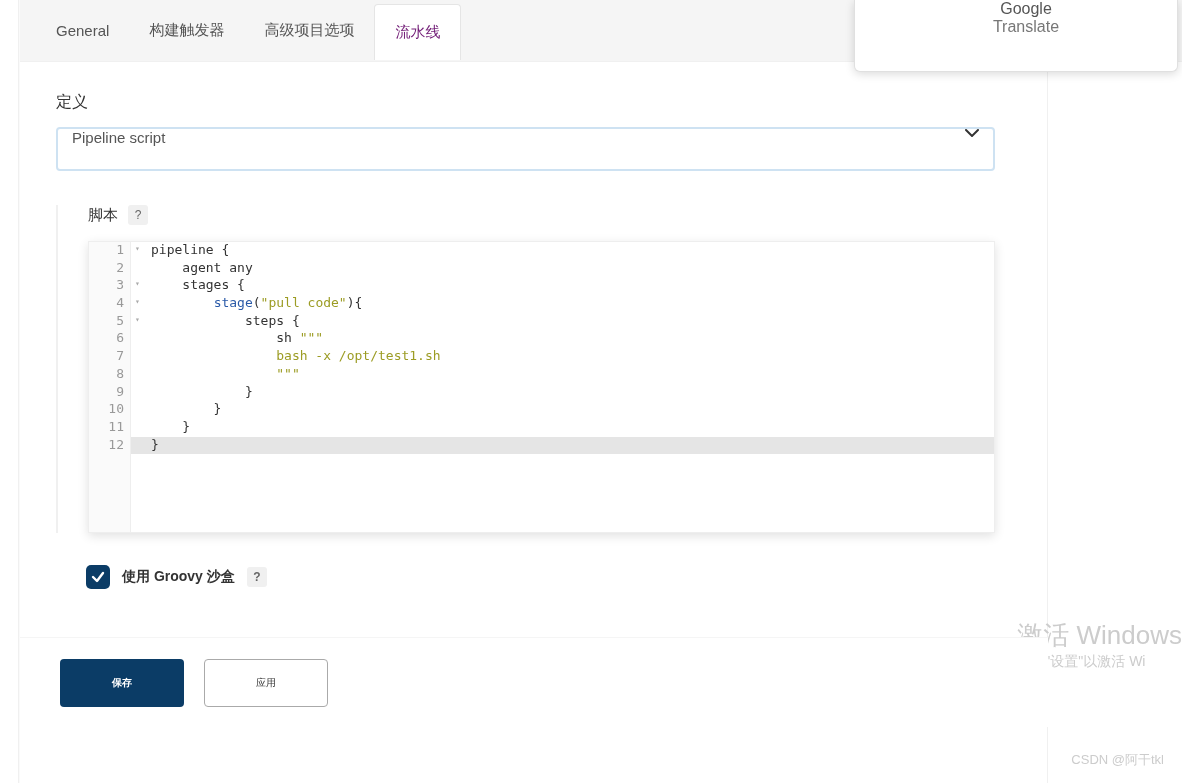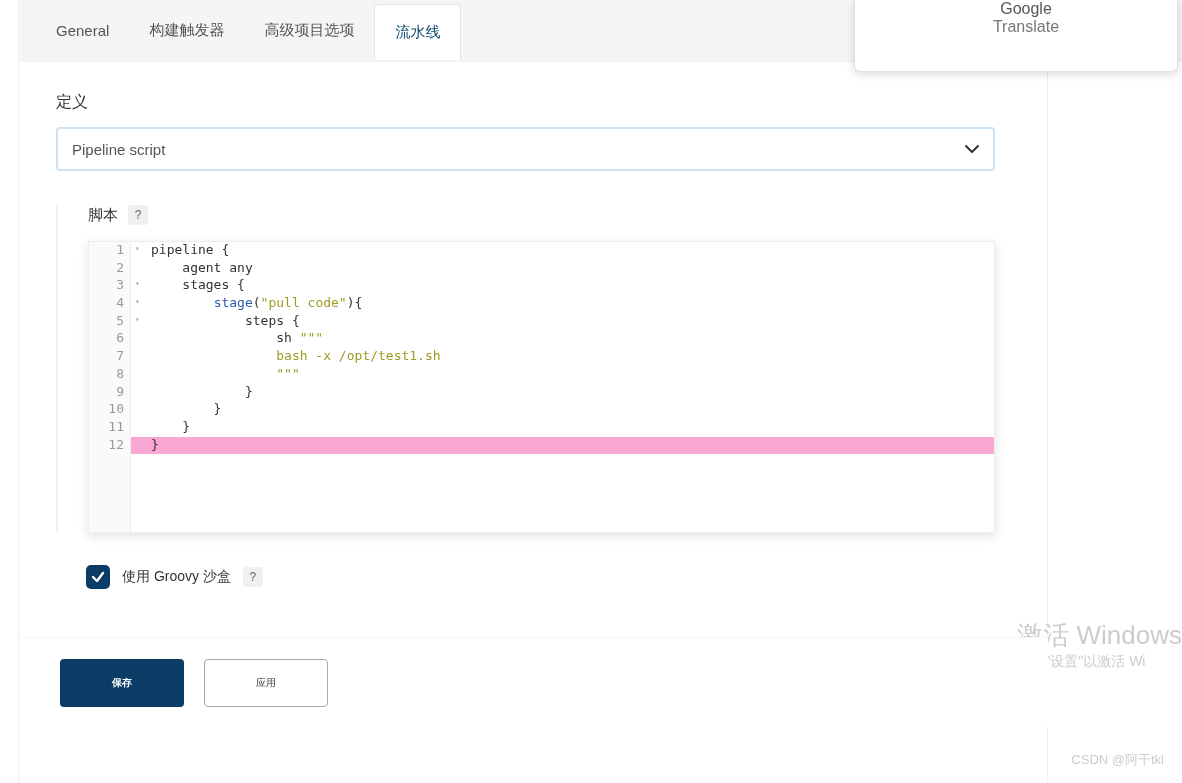--- a/index.html
+++ b/index.html
@@ -41,21 +41,21 @@
     font-size: 15px;
     cursor: pointer;
     position: relative;
   }
   .tab.active {
     background: #fff;
     border: 1px solid #e5e5e5;
     border-bottom: none;
     border-top-left-radius: 4px;
     border-top-right-radius: 4px;
-    color: #0c4a6e;
+    color: #701a75;
     top: 1px;
   }
   .translate-box {
     position: absolute;
     right: 4px;
     top: 0;
     width: 324px;
     height: 72px;
     background: #fff;
     border: 1px solid #e0e0e0;
@@ -84,21 +84,20 @@
     font-size: 16px;
     color: #333;
     margin-bottom: 14px;
   }
   .dropdown {
     width: 100%;
     height: 44px;
     border: 2px solid #0a6cbf33;
     border-radius: 4px;
     display: flex;
-    align-items: center;
     justify-content: space-between;
     padding: 0 14px;
     color: #555;
     font-size: 15px;
     cursor: pointer;
   }
   .chevron-down {
     width: 14px;
     height: 8px;
   }
@@ -131,21 +130,21 @@
     border: 1px solid #eee;
     box-shadow: 0 3px 10px rgba(0,0,0,0.12);
     background: #fff;
     font-family: Consolas, monospace;
     font-size: 13px;
   }
   .code-row {
     display: flex;
     height: 17.7px;
   }
-  .code-row.highlight { background: #f9a8d4; }
+  .code-row.highlight { background: #e5e5e5; }
   .gutter {
     width: 42px;
     text-align: right;
     padding-right: 6px;
     color: #999;
     background: #fafafa;
     border-right: 1px solid #eee;
     position: relative;
   }
   .fold {
@@ -167,20 +166,21 @@
     height: 78px;
     display: flex;
   }
   .editor-pad .gutter { width:42px; }
   .sandbox-row {
     margin-top: 32px;
     padding-left: 30px;
     display: flex;
     align-items: center;
     gap: 12px;
+    font-weight: bold;
   }
   .checkbox {
     width: 24px;
     height: 24px;
     background: #0b3c66;
     border-radius: 5px;
     display:flex;
     align-items:center;
     justify-content:center;
   }

